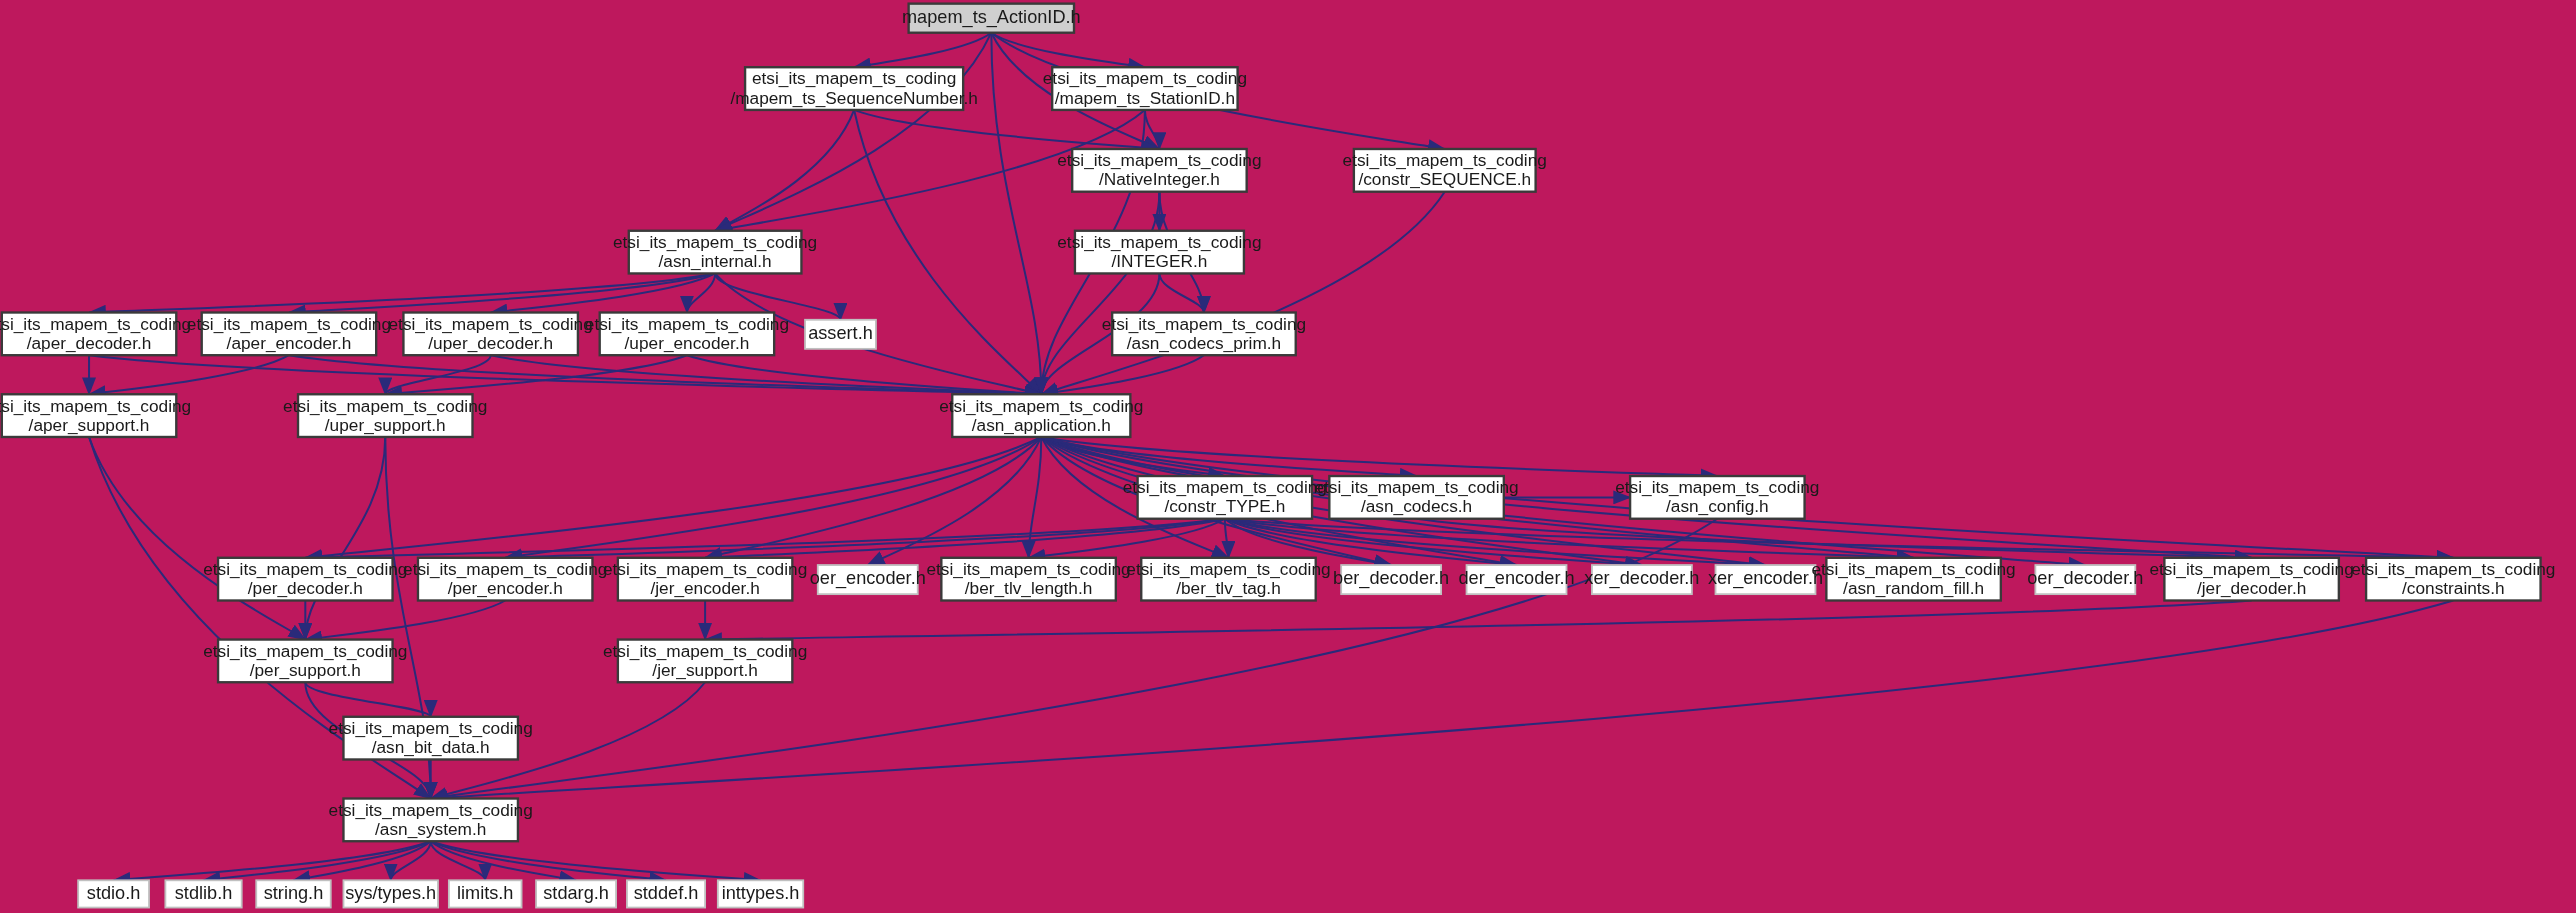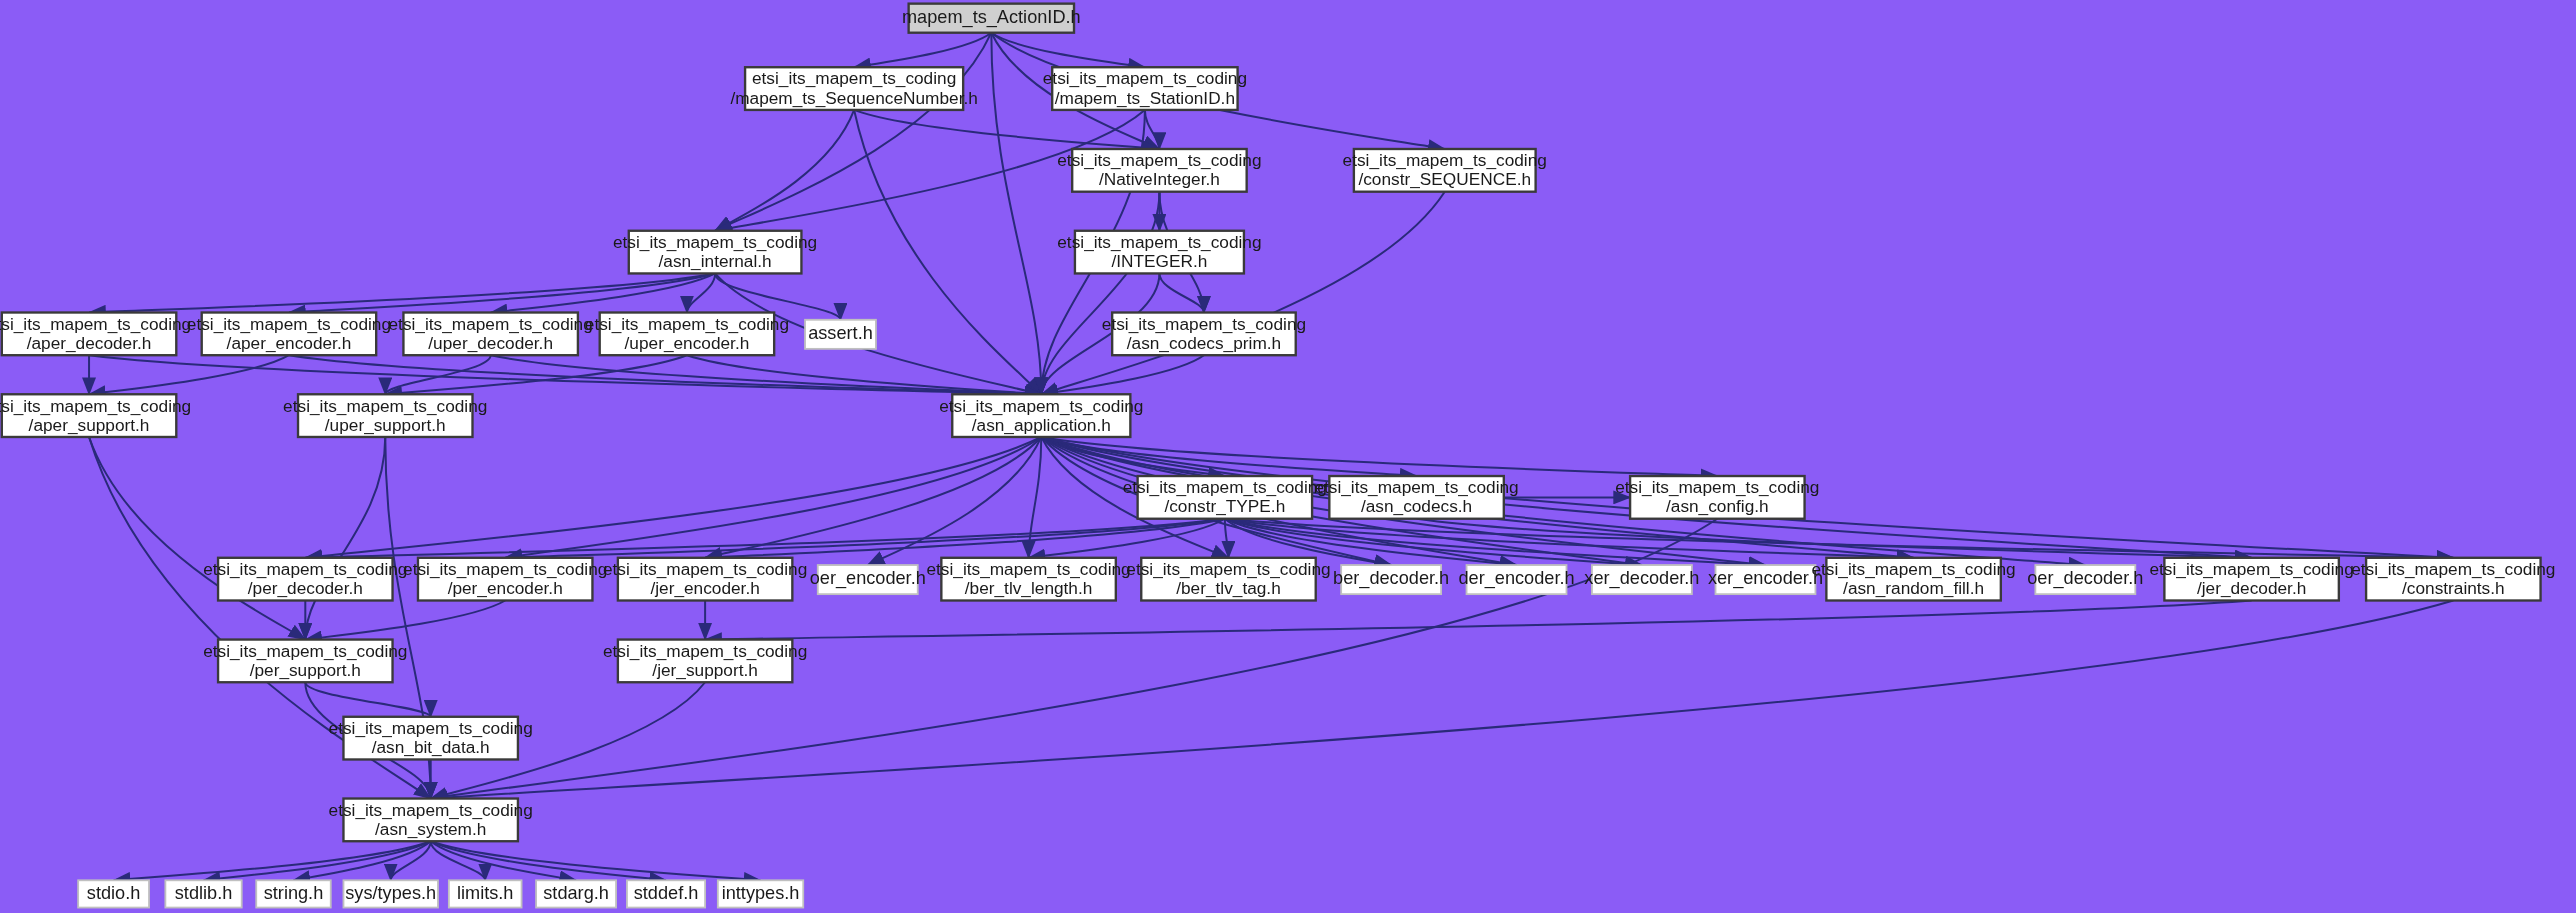--- a/index.html
+++ b/index.html
@@ -1,17 +1,17 @@
 <!DOCTYPE html>
 <html style="font-size:14.5px"><head>
 <meta charset="utf-8">
 <style>
   html,body{margin:0;padding:0;background:#ffffff;}
   body{font-family:"Liberation Sans", sans-serif;}
-  #graph-wrap{position:relative;width:2576px;height:913px;background:#8b5cf6;overflow:hidden;}
+  #graph-wrap{position:relative;width:2576px;height:913px;background:#be185d;overflow:hidden;}
   svg#dep-graph{display:block;width:2576px;height:913px;}
   .edge-path{fill:none;stroke:#2a2a7a;stroke-width:2.2;}
   .node-box{stroke-width:2.6;}
   .node-box.kind-root{fill:#cfcfcf;stroke:#3a3a3a;}
   .node-box.kind-local{fill:#ffffff;stroke:#3a3a3a;}
   .node-box.kind-system{fill:#ffffff;stroke:#c0c0c0;stroke-width:2;}
   .node-label{font-family:"Liberation Sans", sans-serif;fill:#1a1a1a;text-anchor:middle;dominant-baseline:middle;}
   .node-label tspan{font-family:"Liberation Sans", sans-serif;}
 </style>
 </head>

